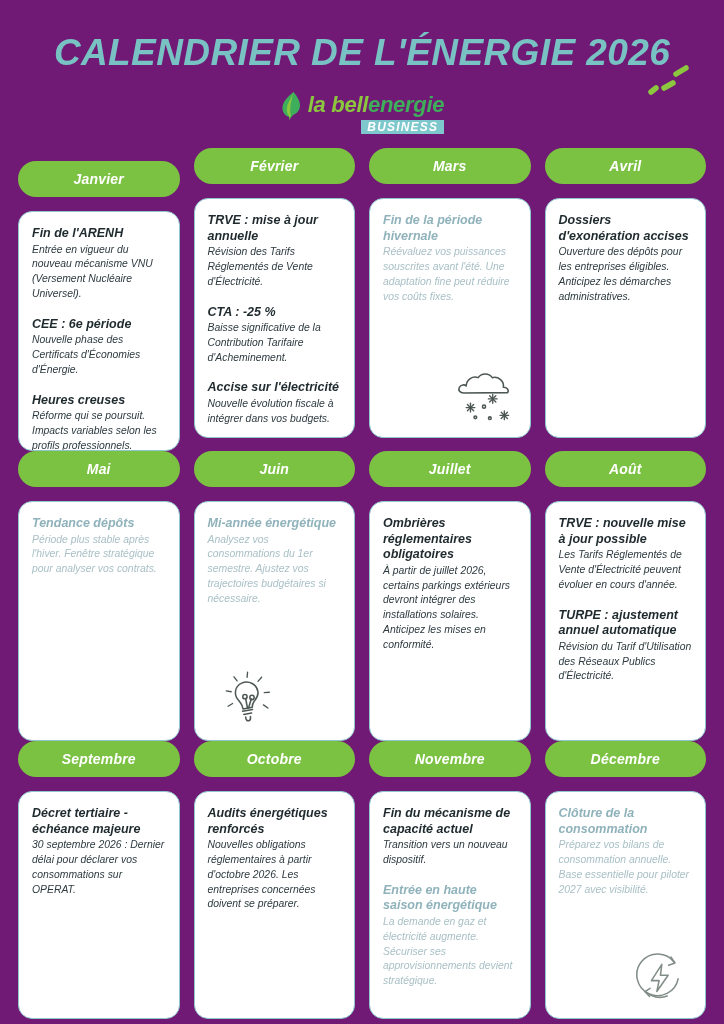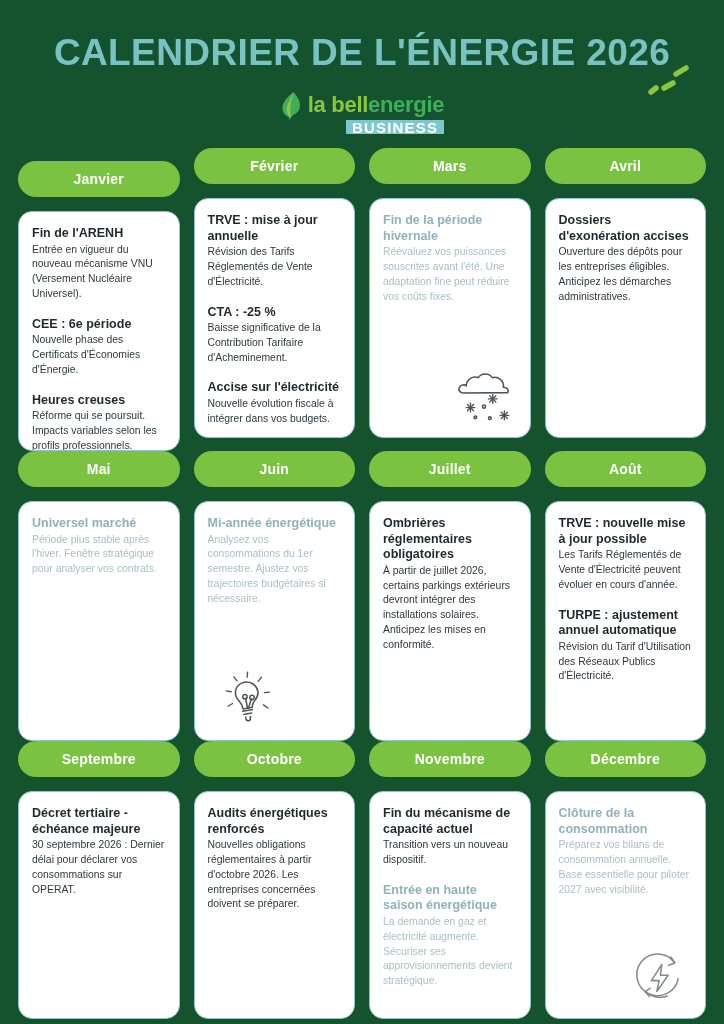--- a/index.html
+++ b/index.html
@@ -9,21 +9,22 @@
     height: 1024px;
     background: #fcf4ef;
     font-family: "Liberation Sans", sans-serif;
     overflow: hidden;
   }
 
   .page {
     position: relative;
     width: 724px;
     height: 1024px;
-    background: #14532d;
+    background: #701a75;
+    font-style: italic;
   }
 
   
   .header {
     position: relative;
     padding-top: 34px;
     text-align: center;
   }
 
   .main-title {
@@ -63,21 +64,21 @@
   .brand-la { color: #8cc63f; }
   .brand-bell { color: #8cc63f; }
   .brand-energie { color: #3fae5a; }
 
   .brand-stack { display: flex; flex-direction: column; align-items: flex-end; }
 
   .brand-business {
     margin-top: 1px;
     background: #7ec8cd;
     color: #ffffff;
-    font-size: 15px;
+    font-size: 12px;
     font-weight: bold;
     letter-spacing: 1.2px;
     padding: 2px 6px 1.5px 6px;
     line-height: 11px;
   }
 
   
   .grid {
     position: absolute;
     top: 148px;
@@ -260,21 +261,21 @@
           <div class="entry">
             <div class="entry-title">Dossiers d'exonération accises</div>
             <div class="entry-body">Ouverture des dépôts pour les entreprises éligibles. Anticipez les démarches administratives.</div>
           </div>
         </div>
       </div>
       <div class="month-block" style="height: 290px; margin-bottom: 0px;">
         <div class="pill">Mai</div>
         <div class="card muted">
           <div class="entry muted">
-            <div class="entry-title">Universel marché</div>
+            <div class="entry-title">Tendance dépôts</div>
             <div class="entry-body">Période plus stable après l'hiver. Fenêtre stratégique pour analyser vos contrats.</div>
           </div>
         </div>
       </div>
       <div class="month-block" style="height: 290px; margin-bottom: 0px;">
         <div class="pill">Juin</div>
         <div class="card muted">
           <div class="entry muted">
             <div class="entry-title">Mi-année énergétique</div>
             <div class="entry-body">Analysez vos consommations du 1er semestre. Ajustez vos trajectoires budgétaires si nécessaire.</div>

